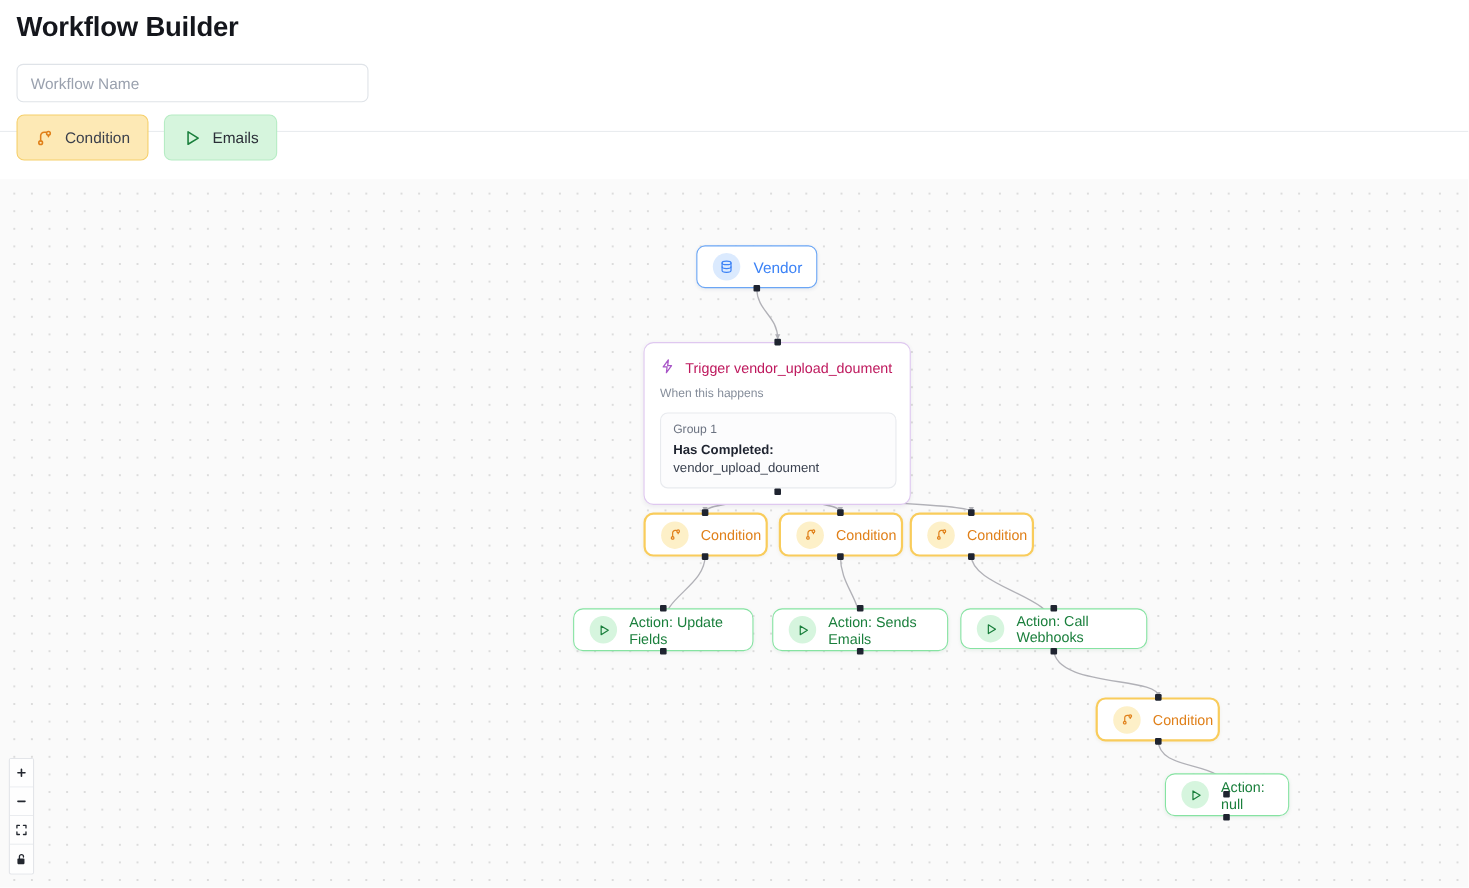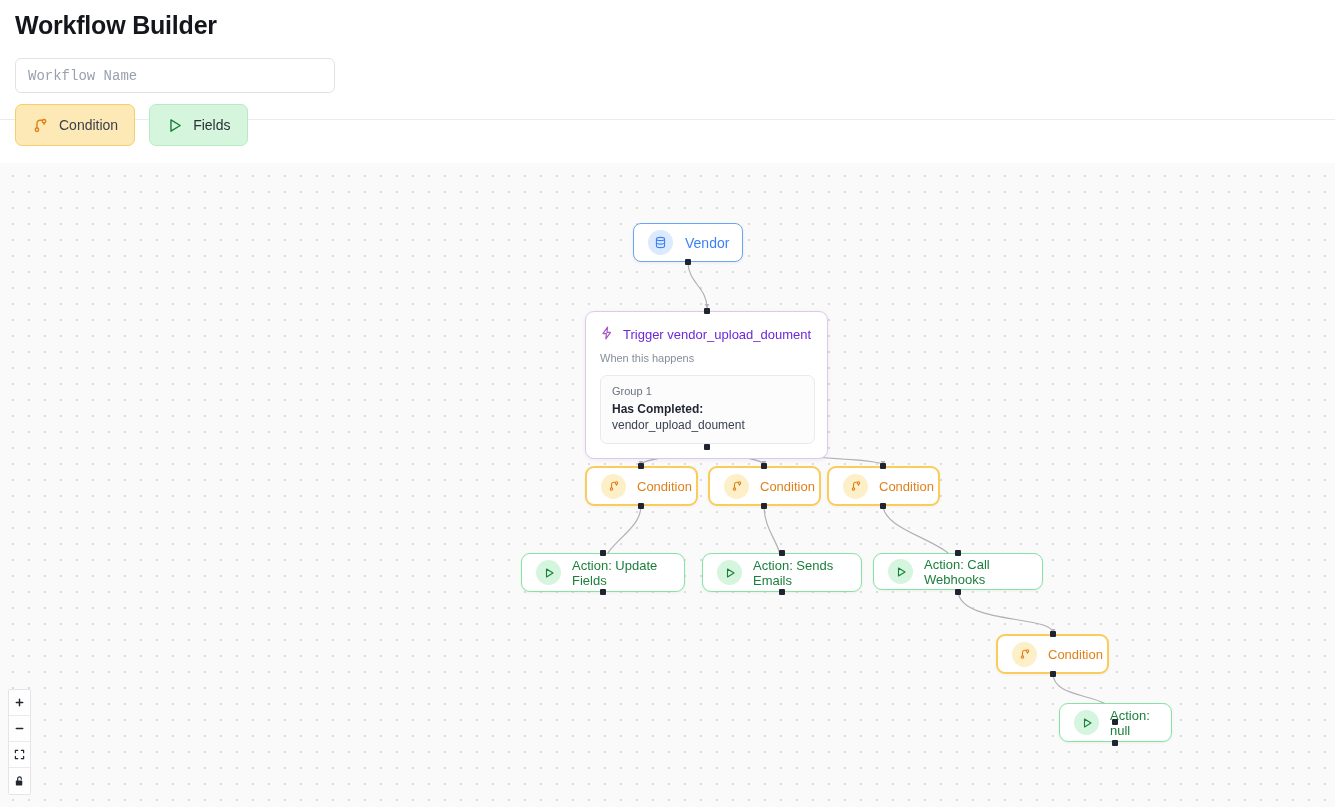--- a/index.html
+++ b/index.html
@@ -25,21 +25,21 @@
     font-size: 25px; font-weight: bold;
     color: #14161c; letter-spacing: -0.2px;
     line-height: 30px;
   }
   .name-input {
     position: absolute; left: 15px; top: 58px;
     width: 320px; height: 35px;
     border: 1px solid #dfe3e8; border-radius: 6px;
     background: #fff;
     padding: 0 12px;
-    font-family: Liberation Mono, monospace;
+    font-family: Liberation Sans, sans-serif;
     font-size: 14px; color: #2b2f38;
     outline: none;
   }
   .name-input::placeholder { color: #9aa1ae; }
 
   .palette { position: absolute; left: 15px; top: 104px; display: flex; gap: 14px; }
   .palette-btn {
     display: flex; align-items: center; gap: 10px;
     height: 42px; padding: 0 16px;
     border-radius: 7px;
@@ -94,21 +94,21 @@
   .node-trigger {
     background: #ffffff;
     border: 1px solid #dfc8f0;
     border-radius: 9px;
     box-shadow: 0 1px 4px rgba(60,40,100,.07);
     display: block;
     padding: 14px 12px 14px 14px;
   }
   .trigger-head {
     display: flex; align-items: center; gap: 9px;
-    font-size: 13px; color: #6d28d9; text-align: center;
+    font-size: 13px; color: #be185d; text-align: center;
   }
   .trigger-sub {
     margin-top: 9px; font-size: 11px; color: #868e9b;
   }
   .trigger-group {
     margin-top: 11px;
     border: 1px solid #e8eaee; border-radius: 7px;
     background: #fcfcfd;
     padding: 9px 11px 11px 11px;
   }
@@ -180,21 +180,21 @@
         </span>
         <span>Condition</span>
       </div>
 
       <div class="palette-btn action">
         <span class="glyph">
           <svg width="17" height="17" viewBox="0 0 24 24" fill="none" stroke="#1a7f3c" stroke-width="2" stroke-linecap="round" stroke-linejoin="round">
             <polygon points="7,4 20,12 7,20"></polygon>
           </svg>
         </span>
-        <span>Fields</span>
+        <span>Emails</span>
       </div>
     </div>
   </div>
 
   <div class="canvas">
 
     <svg class="edges">
       <defs>
         <marker id="arrow" viewBox="0 0 10 10" refX="7" refY="5" markerWidth="5" markerHeight="5" orient="auto-start-reverse">
           <path d="M 0 1 L 8 5 L 0 9 z" fill="#b1b1b7"></path>

